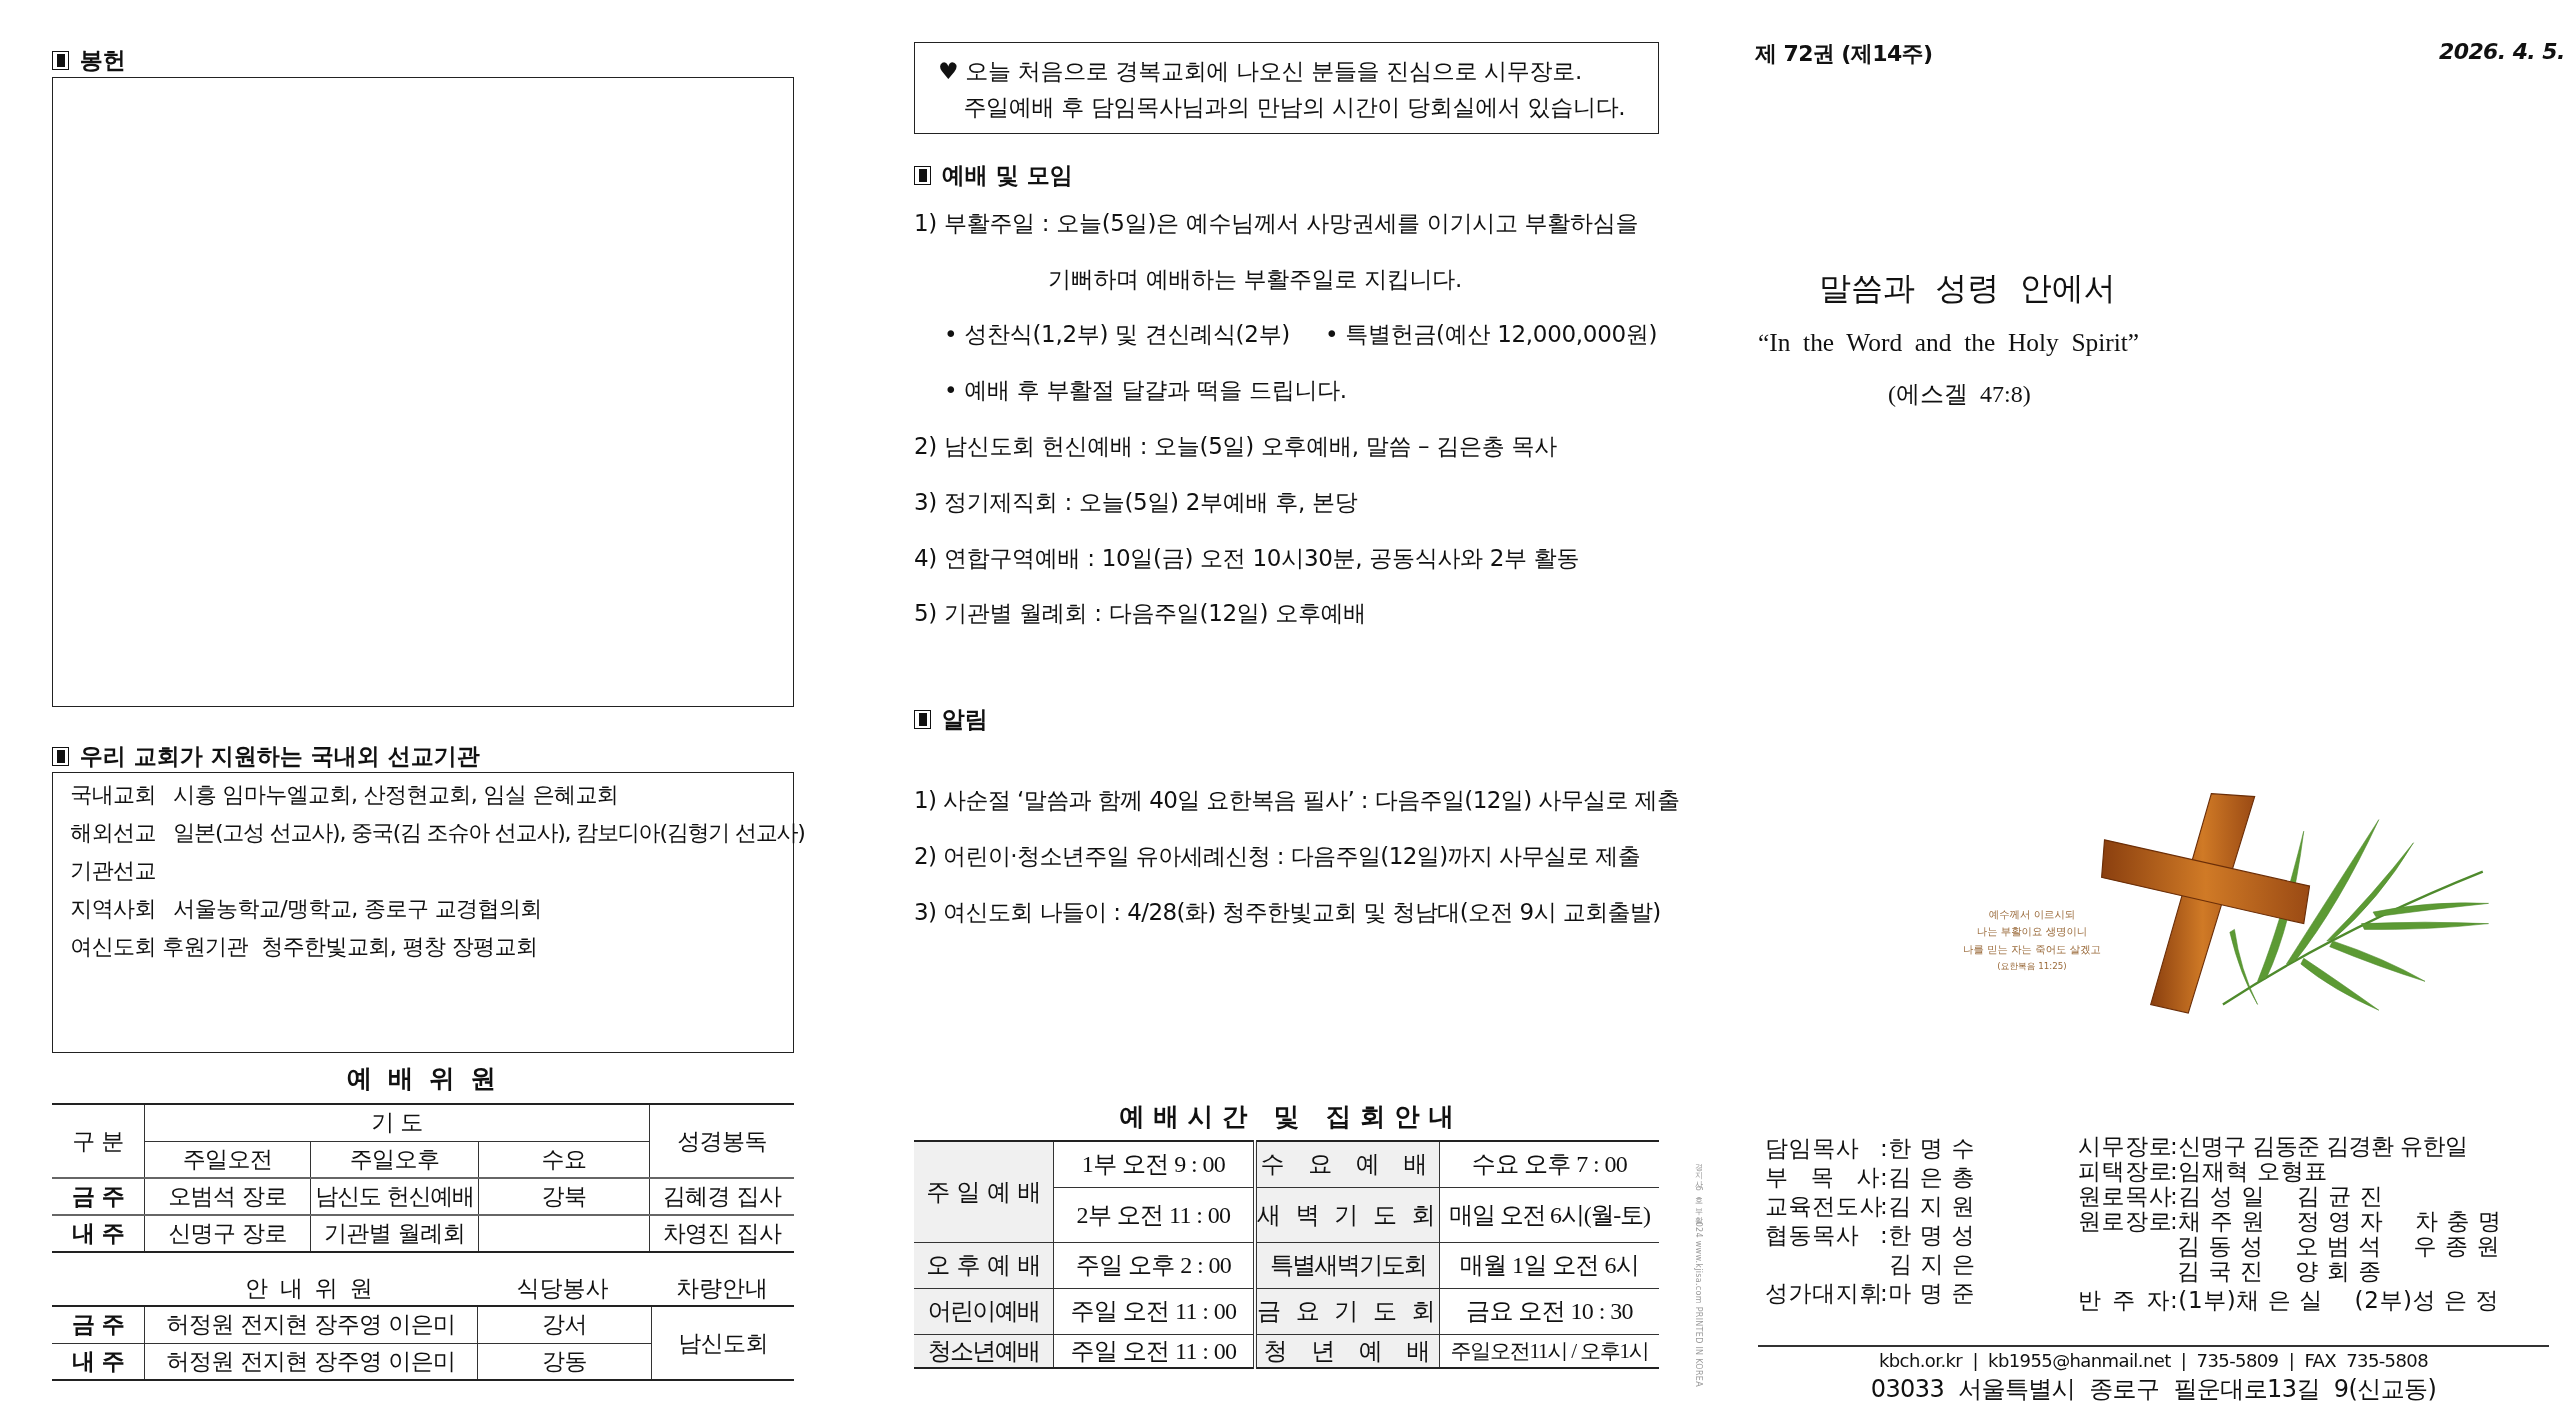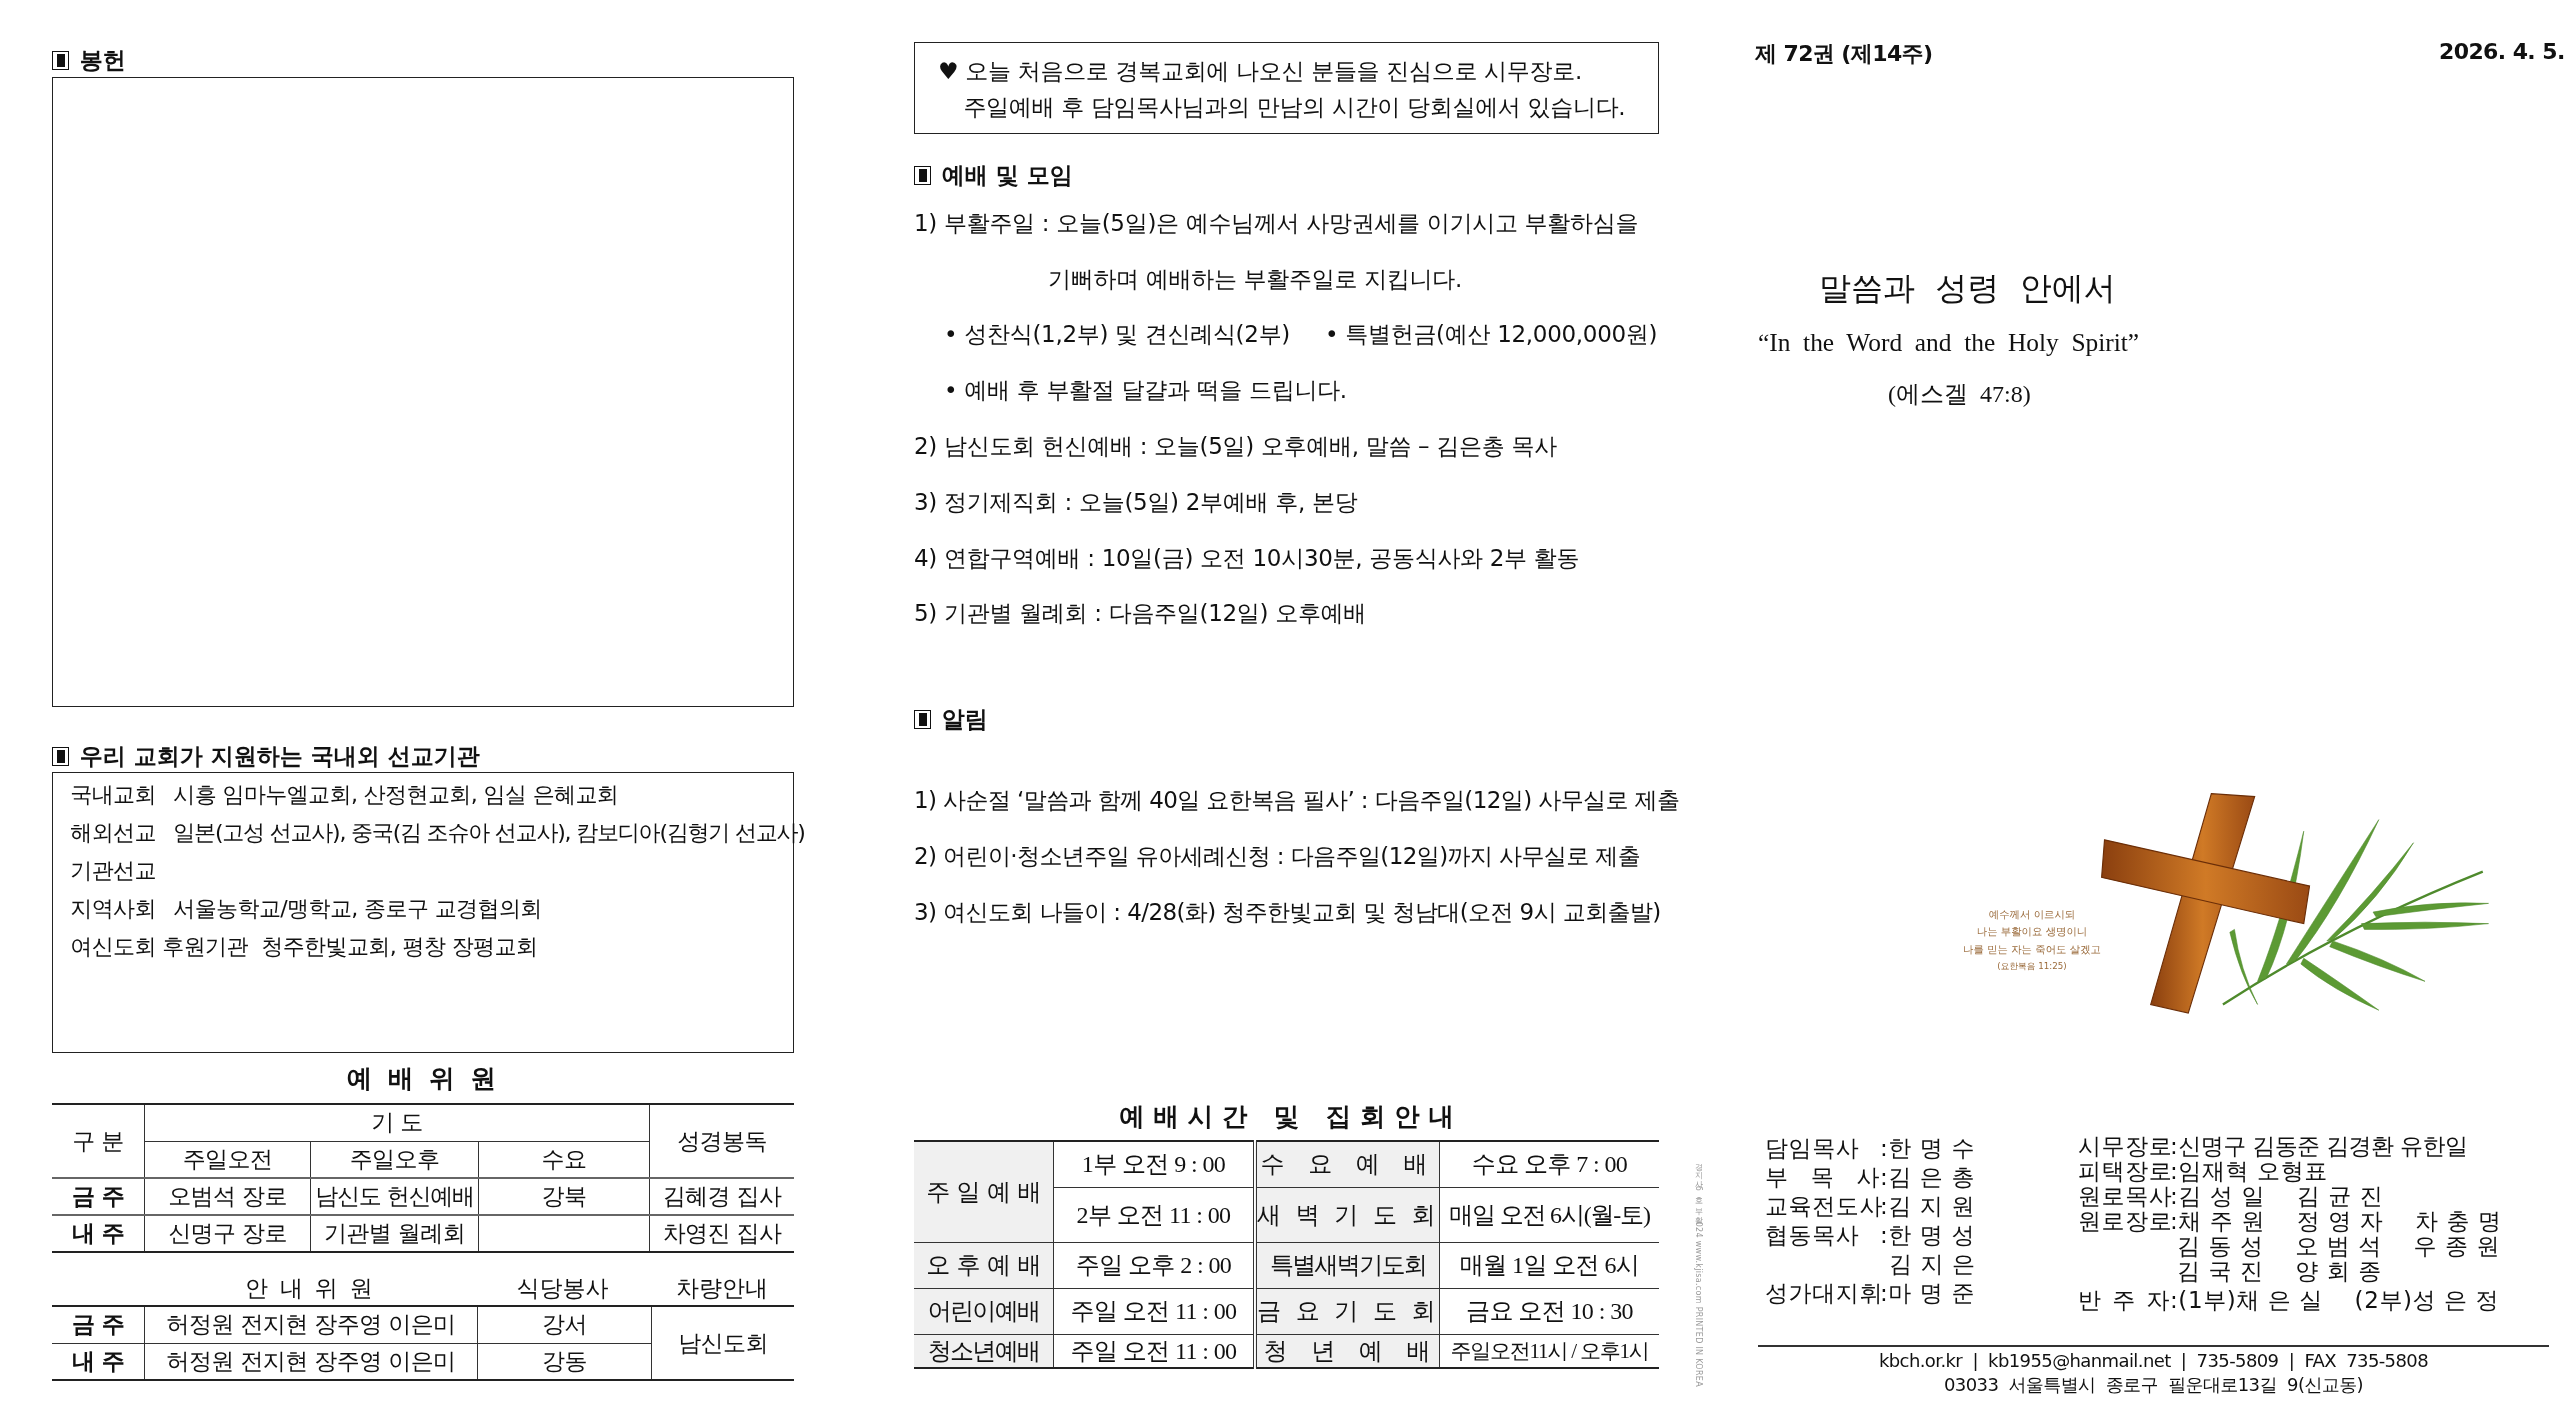--- a/index.html
+++ b/index.html
@@ -189,21 +189,21 @@
     <td class="serif">주일 오전 11 : 00</td>
     <td class="gray dbl" style="letter-spacing:8px;padding-left:6px;">청 년 예 배</td>
     <td class="serif" style="font-size:21px;letter-spacing:-1.2px;">주일오전11시 / 오후1시</td>
   </tr>
 </tbody>
   </table>
 
 <div class="abs printer-credit" style="left:1692px;top:1158px;">경지사 6호 부활 024  www.kjisa.com  PRINTED IN KOREA</div>
 
 <div class="abs" style="left:1755px;top:39px;font-size:22px;font-weight:bold;letter-spacing:-0.6px;">제 72권 (제14주)</div>
-<div class="abs" style="left:2439px;top:39px;font-size:22px;font-weight:bold;letter-spacing:-0.6px;">2026. 4. 5.</div>
+<div class="abs" style="left:2439px;top:39px;font-size:22px;font-weight:bold;letter-spacing:-0.6px;font-style:italic;">2026. 4. 5.</div>
 
 <div class="abs" style="left:1819px;top:267px;font-size:32px;white-space:pre;">말씀과  성령  안에서</div>
 <div class="abs serif" style="left:1758px;top:328px;font-size:25.4px;white-space:pre;">“In  the  Word  and  the  Holy  Spirit”</div>
 <div class="abs serif" style="left:1888px;top:378px;font-size:24px;white-space:pre;">(에스겔  47:8)</div>
 
 <div class="abs" style="left:1934px;top:785px;width:624px;height:231px;">
   <svg width="624" height="231" viewBox="0 0 1080 400">
     <defs>
       <linearGradient id="wood" x1="0" y1="0" x2="1" y2="0">
         <stop offset="0" stop-color="#8a3f0f"></stop>
@@ -298,14 +298,14 @@
     </div>
   <div class="staff-row" style="margin-top:3.5px;">
       <span class="staff-role" style="width:92px;">반  주  자</span>
       <span>:</span>
       <span style="white-space:pre;">(1부)채 은 실    (2부)성 은 정</span>
     </div>
 </div>
 
 <div class="abs" style="left:1758px;top:1345px;width:791px;height:0;border-top:2.3px solid #333;"></div>
 <div class="abs" style="left:1758px;top:1350px;width:791px;text-align:center;font-size:18px;white-space:pre;letter-spacing:-0.6px;">kbch.or.kr  |  kb1955@hanmail.net  |  735-5809  |  FAX  735-5808</div>
-<div class="abs" style="left:1758px;top:1373px;width:791px;text-align:center;font-size:18px;white-space:pre;letter-spacing:-0.6px;">03033  서울특별시  종로구  필운대로13길  9(신교동)</div>
+<div class="abs" style="left:1758px;top:1373px;width:791px;text-align:center;font-size:24px;white-space:pre;letter-spacing:-0.6px;">03033  서울특별시  종로구  필운대로13길  9(신교동)</div>
 
 
 </body></html>

